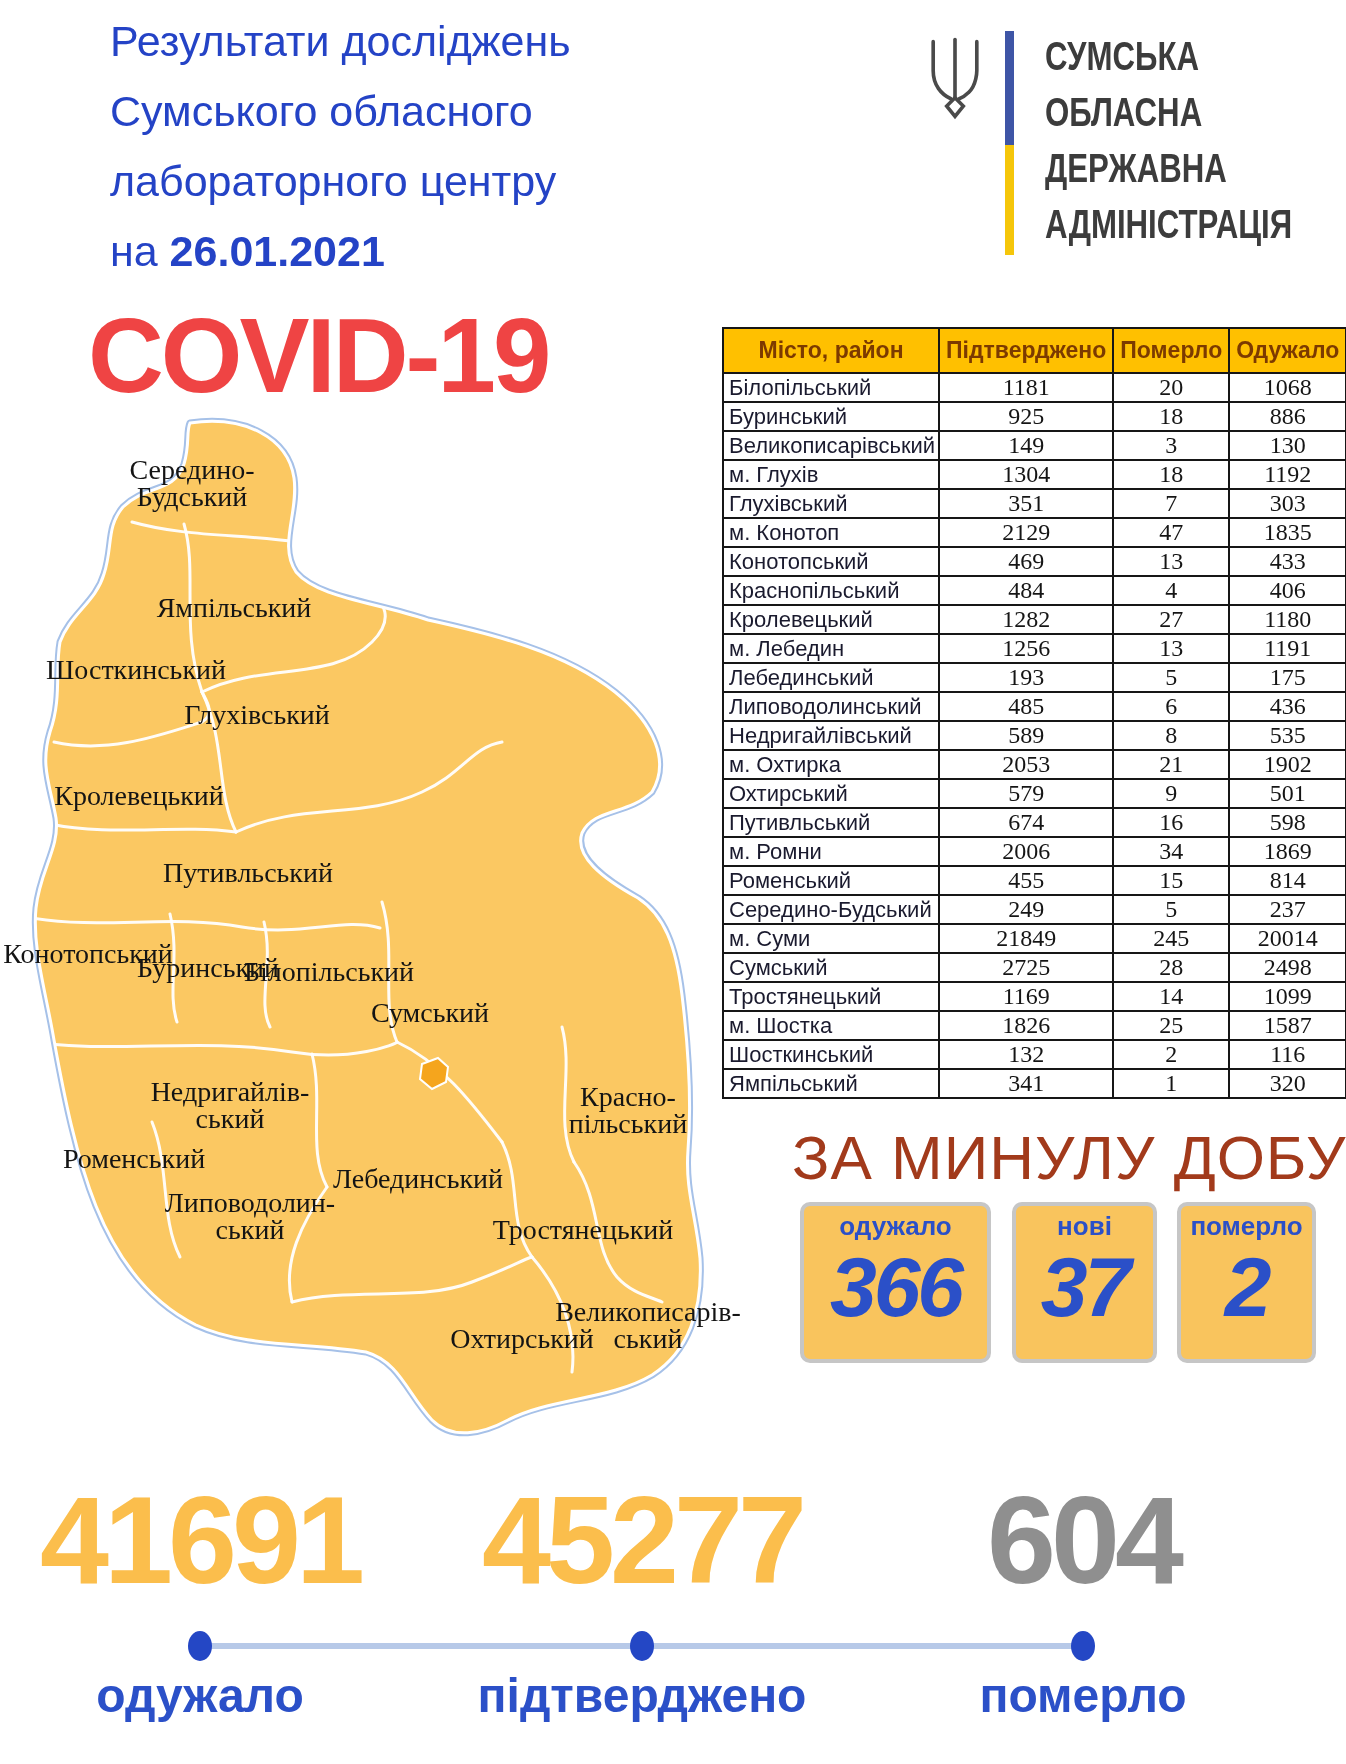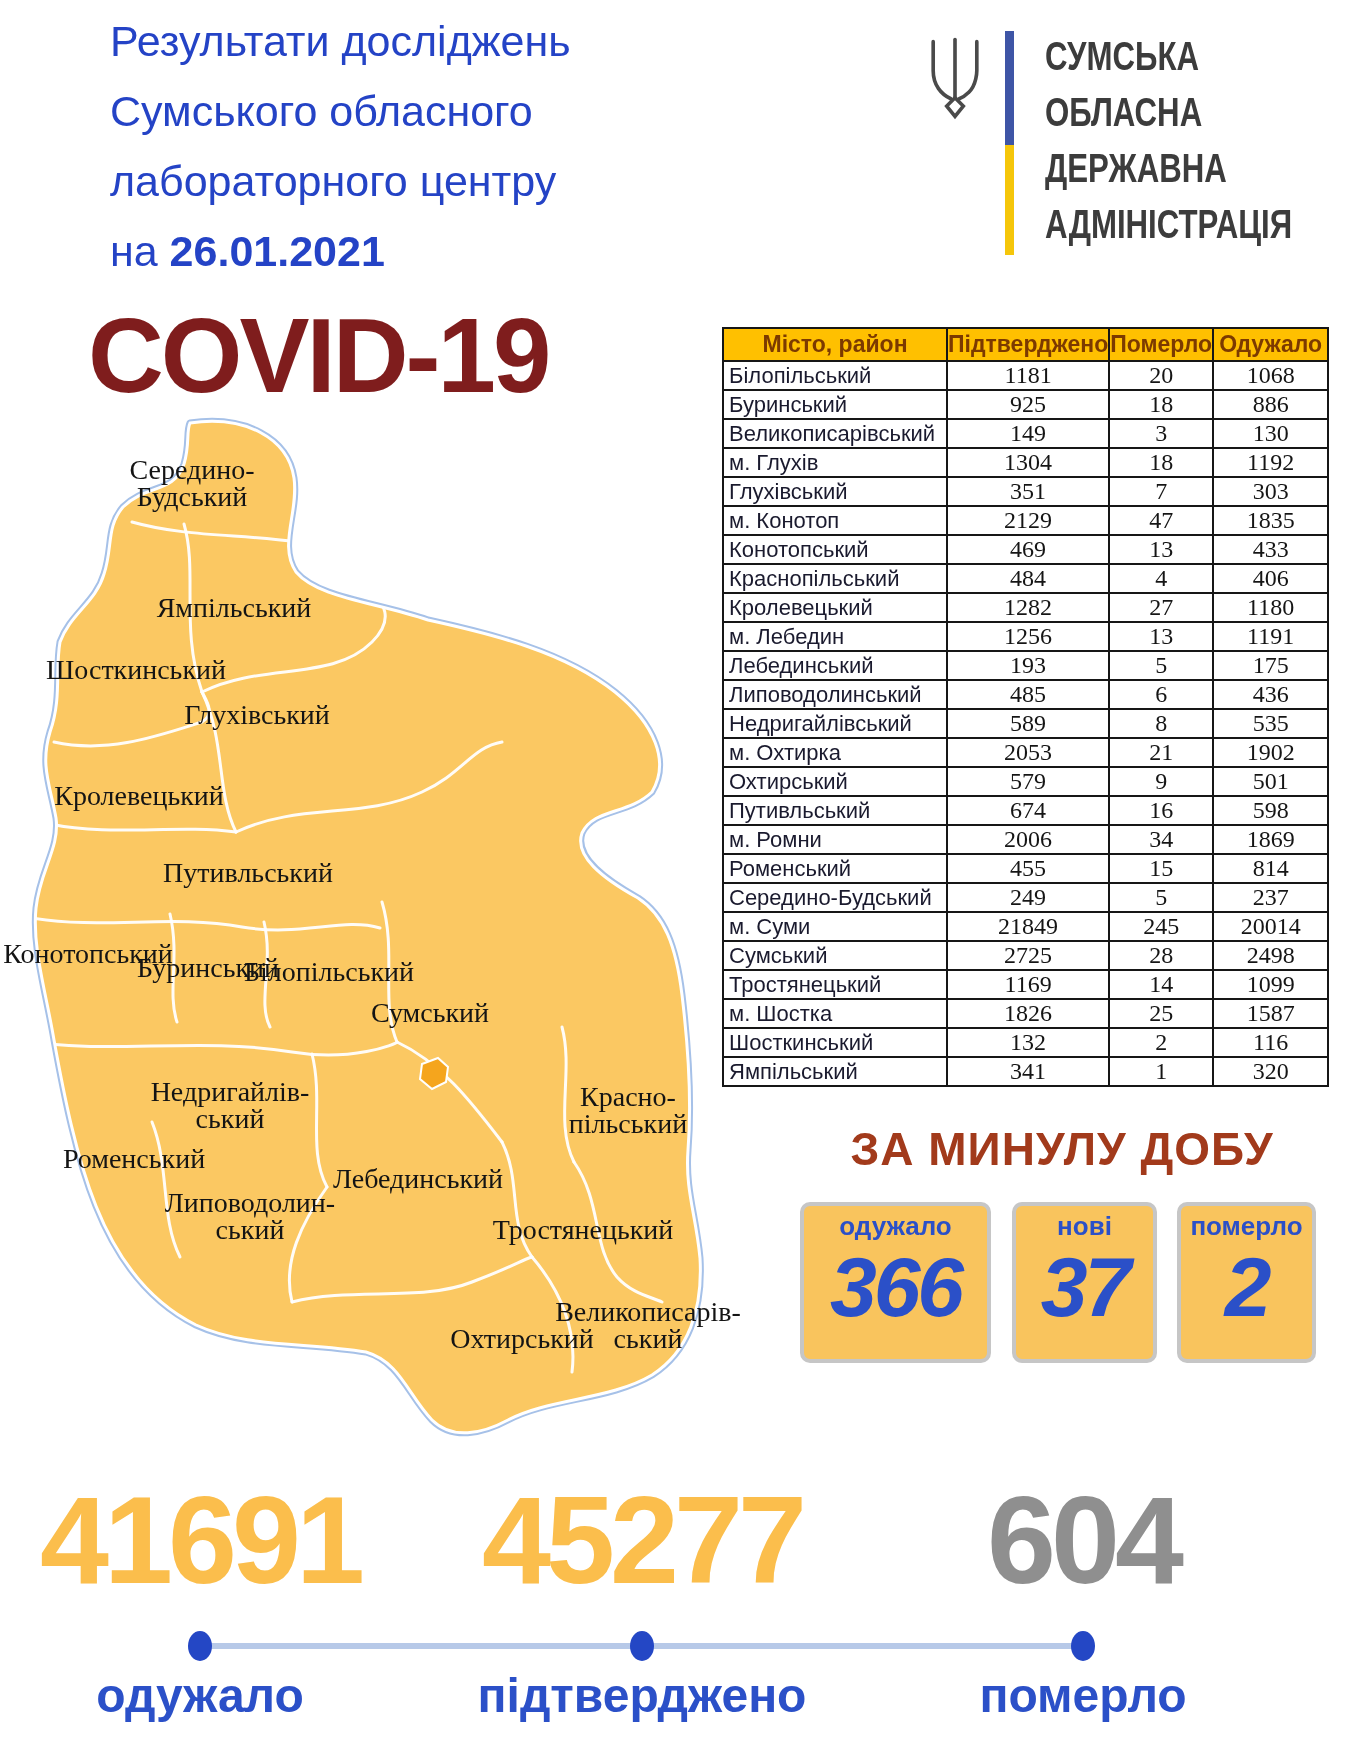--- a/index.html
+++ b/index.html
@@ -7,48 +7,48 @@
     --gold:#FFC000; --header-text:#7C3A00; --brick:#A23A1B;
     --map-fill:#FBC862; --map-stroke:#A6C1E8; --card-bg:#F9C45D; --card-border:#C6C6C6;
   }
   html,body{margin:0;padding:0;background:#ffffff;}
   #page{position:relative;width:1346px;height:1764px;background:#fff;overflow:hidden;
         font-family:"Liberation Sans",sans-serif;}
   
   #title{position:absolute;left:110px;top:6px;color:var(--blue);
          font-size:43px;line-height:70px;font-weight:400;white-space:nowrap;}
   #title .date-bold{font-weight:700;}
-  #covid{position:absolute;left:88px;top:296px;color:#7f1d1d;font-weight:700;
+  #covid{position:absolute;left:88px;top:296px;color:#ef4444;font-weight:700;
          font-size:105px;letter-spacing:-3px;white-space:nowrap;}
   
   #logo{position:absolute;left:928px;top:28px;width:400px;height:240px;}
   #trident{position:absolute;left:0;top:8px;}
   #flagbar{position:absolute;left:77px;top:3px;width:9px;height:224px;
            background:linear-gradient(#3E55A6 0 51%,#F5C60A 51% 100%);}
   #logo-text{position:absolute;left:117px;top:0px;color:#3C3C3C;font-weight:700;
              font-size:40px;line-height:56px;transform:scaleX(0.78);transform-origin:left top;
              white-space:nowrap;}
   
   #map-svg{position:absolute;left:0;top:0;z-index:0;}
   .map-label{position:absolute;width:320px;margin-left:-160px;text-align:center;z-index:2;
              font-family:"Liberation Serif",serif;font-size:28px;line-height:27px;color:#141414;}
   
   #stats-table{position:absolute;left:722px;top:327px;border-collapse:collapse;table-layout:fixed;
                z-index:3;background:#fff;}
   #stats-table th{background:var(--gold);color:var(--header-text);font-weight:700;font-size:23px;
-                  height:31px;padding:0;border:2px solid #161616;overflow:hidden;white-space:nowrap;}
+                  height:31px;padding:6px;border:2px solid #161616;overflow:hidden;white-space:nowrap;}
   #stats-table td{border:2px solid #161616;height:27.5px;padding:0 3px;box-sizing:border-box;
                   overflow:hidden;white-space:nowrap;}
   #stats-table td.name{font-family:"Liberation Sans",sans-serif;font-size:22px;color:#1a1a2e;
                        text-align:left;padding-left:5px;}
   #stats-table td.num{font-family:"Liberation Serif",serif;font-size:24px;color:#151515;
                       text-align:center;}
   
   #daily-heading{position:absolute;left:792px;top:1122px;width:540px;text-align:center;z-index:3;
-                 color:var(--brick);font-size:46px;font-weight:700;letter-spacing:1px;white-space:nowrap;}
+                 color:var(--brick);font-size:62px;font-weight:400;letter-spacing:1px;white-space:nowrap;}
   .card{position:absolute;top:1202px;height:153px;background:var(--card-bg);
         border:4px solid var(--card-border);border-radius:10px;text-align:center;z-index:3;}
   .card-label{font-size:26px;font-weight:700;color:var(--accent-blue);margin-top:5px;}
   .card-value{font-size:84px;font-weight:700;color:var(--accent-blue);line-height:86px;
               letter-spacing:-3px;margin-top:2px;font-style:italic;}
   
   .total-value{position:absolute;top:1478px;transform:translateX(-50%);font-weight:700;
                font-size:124px;letter-spacing:-5px;line-height:124px;white-space:nowrap;z-index:2;}
   .total-label{position:absolute;top:1668px;transform:translateX(-50%);font-weight:700;
                font-size:48px;color:var(--accent-blue);white-space:nowrap;z-index:2;}

